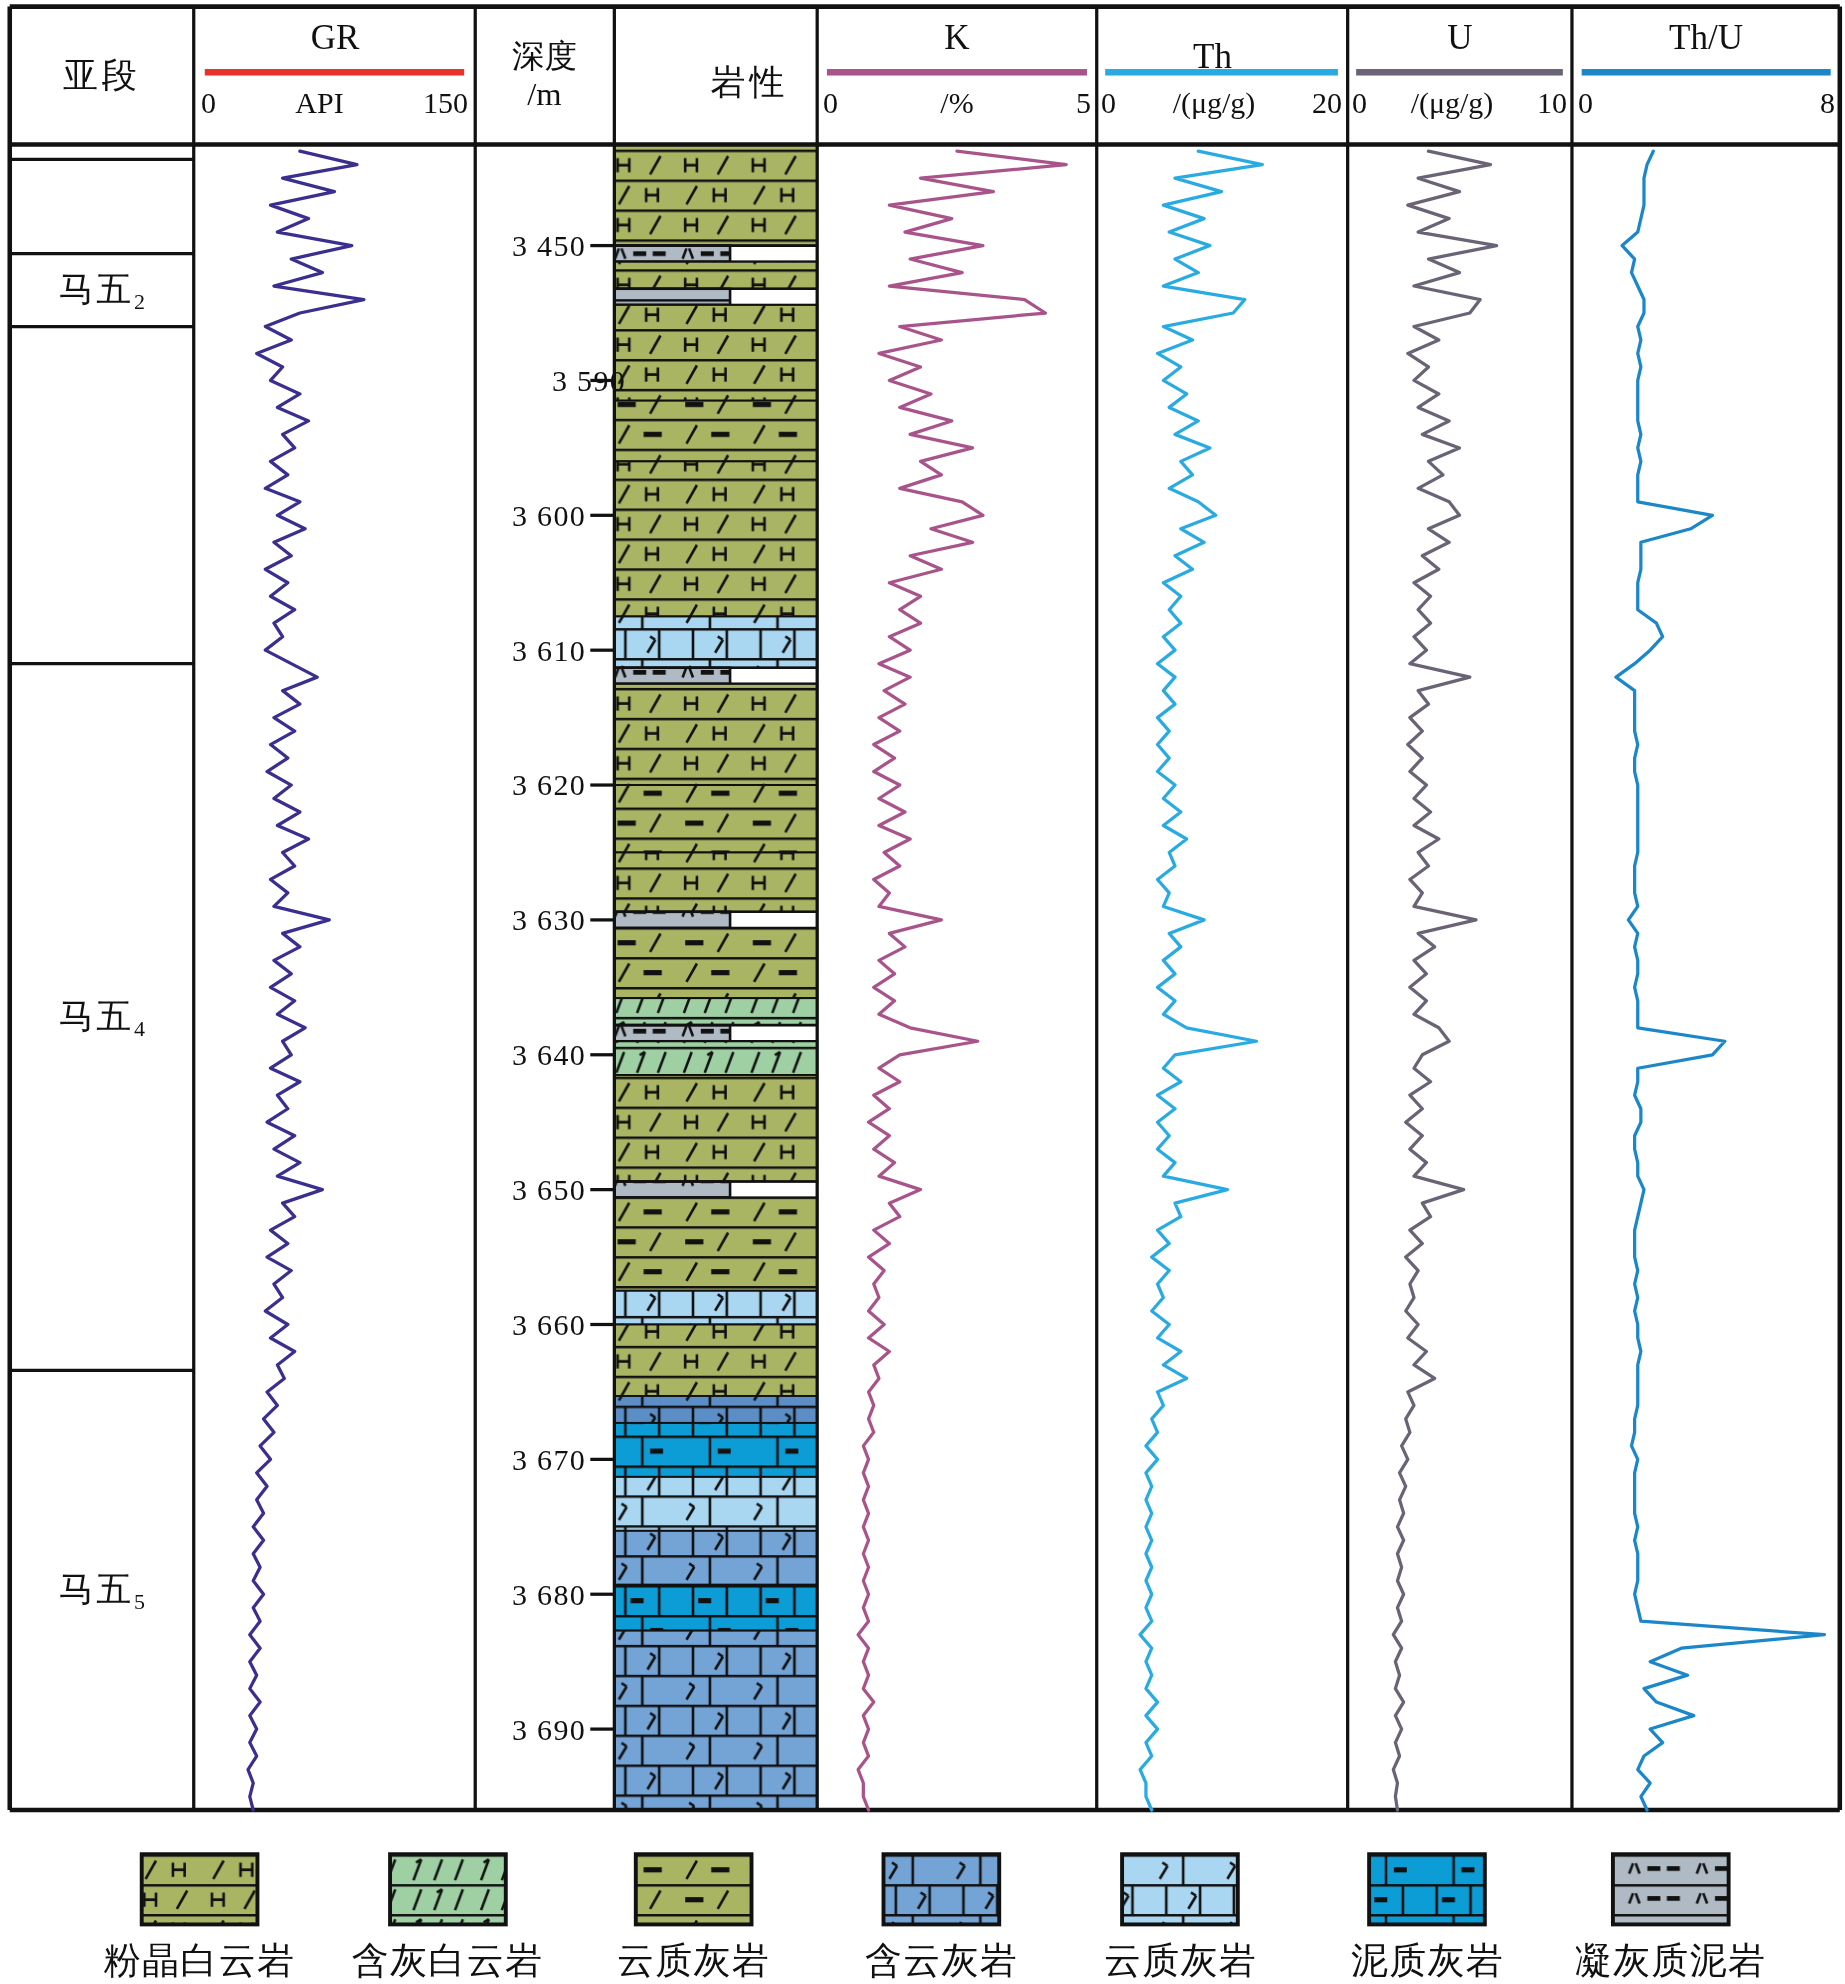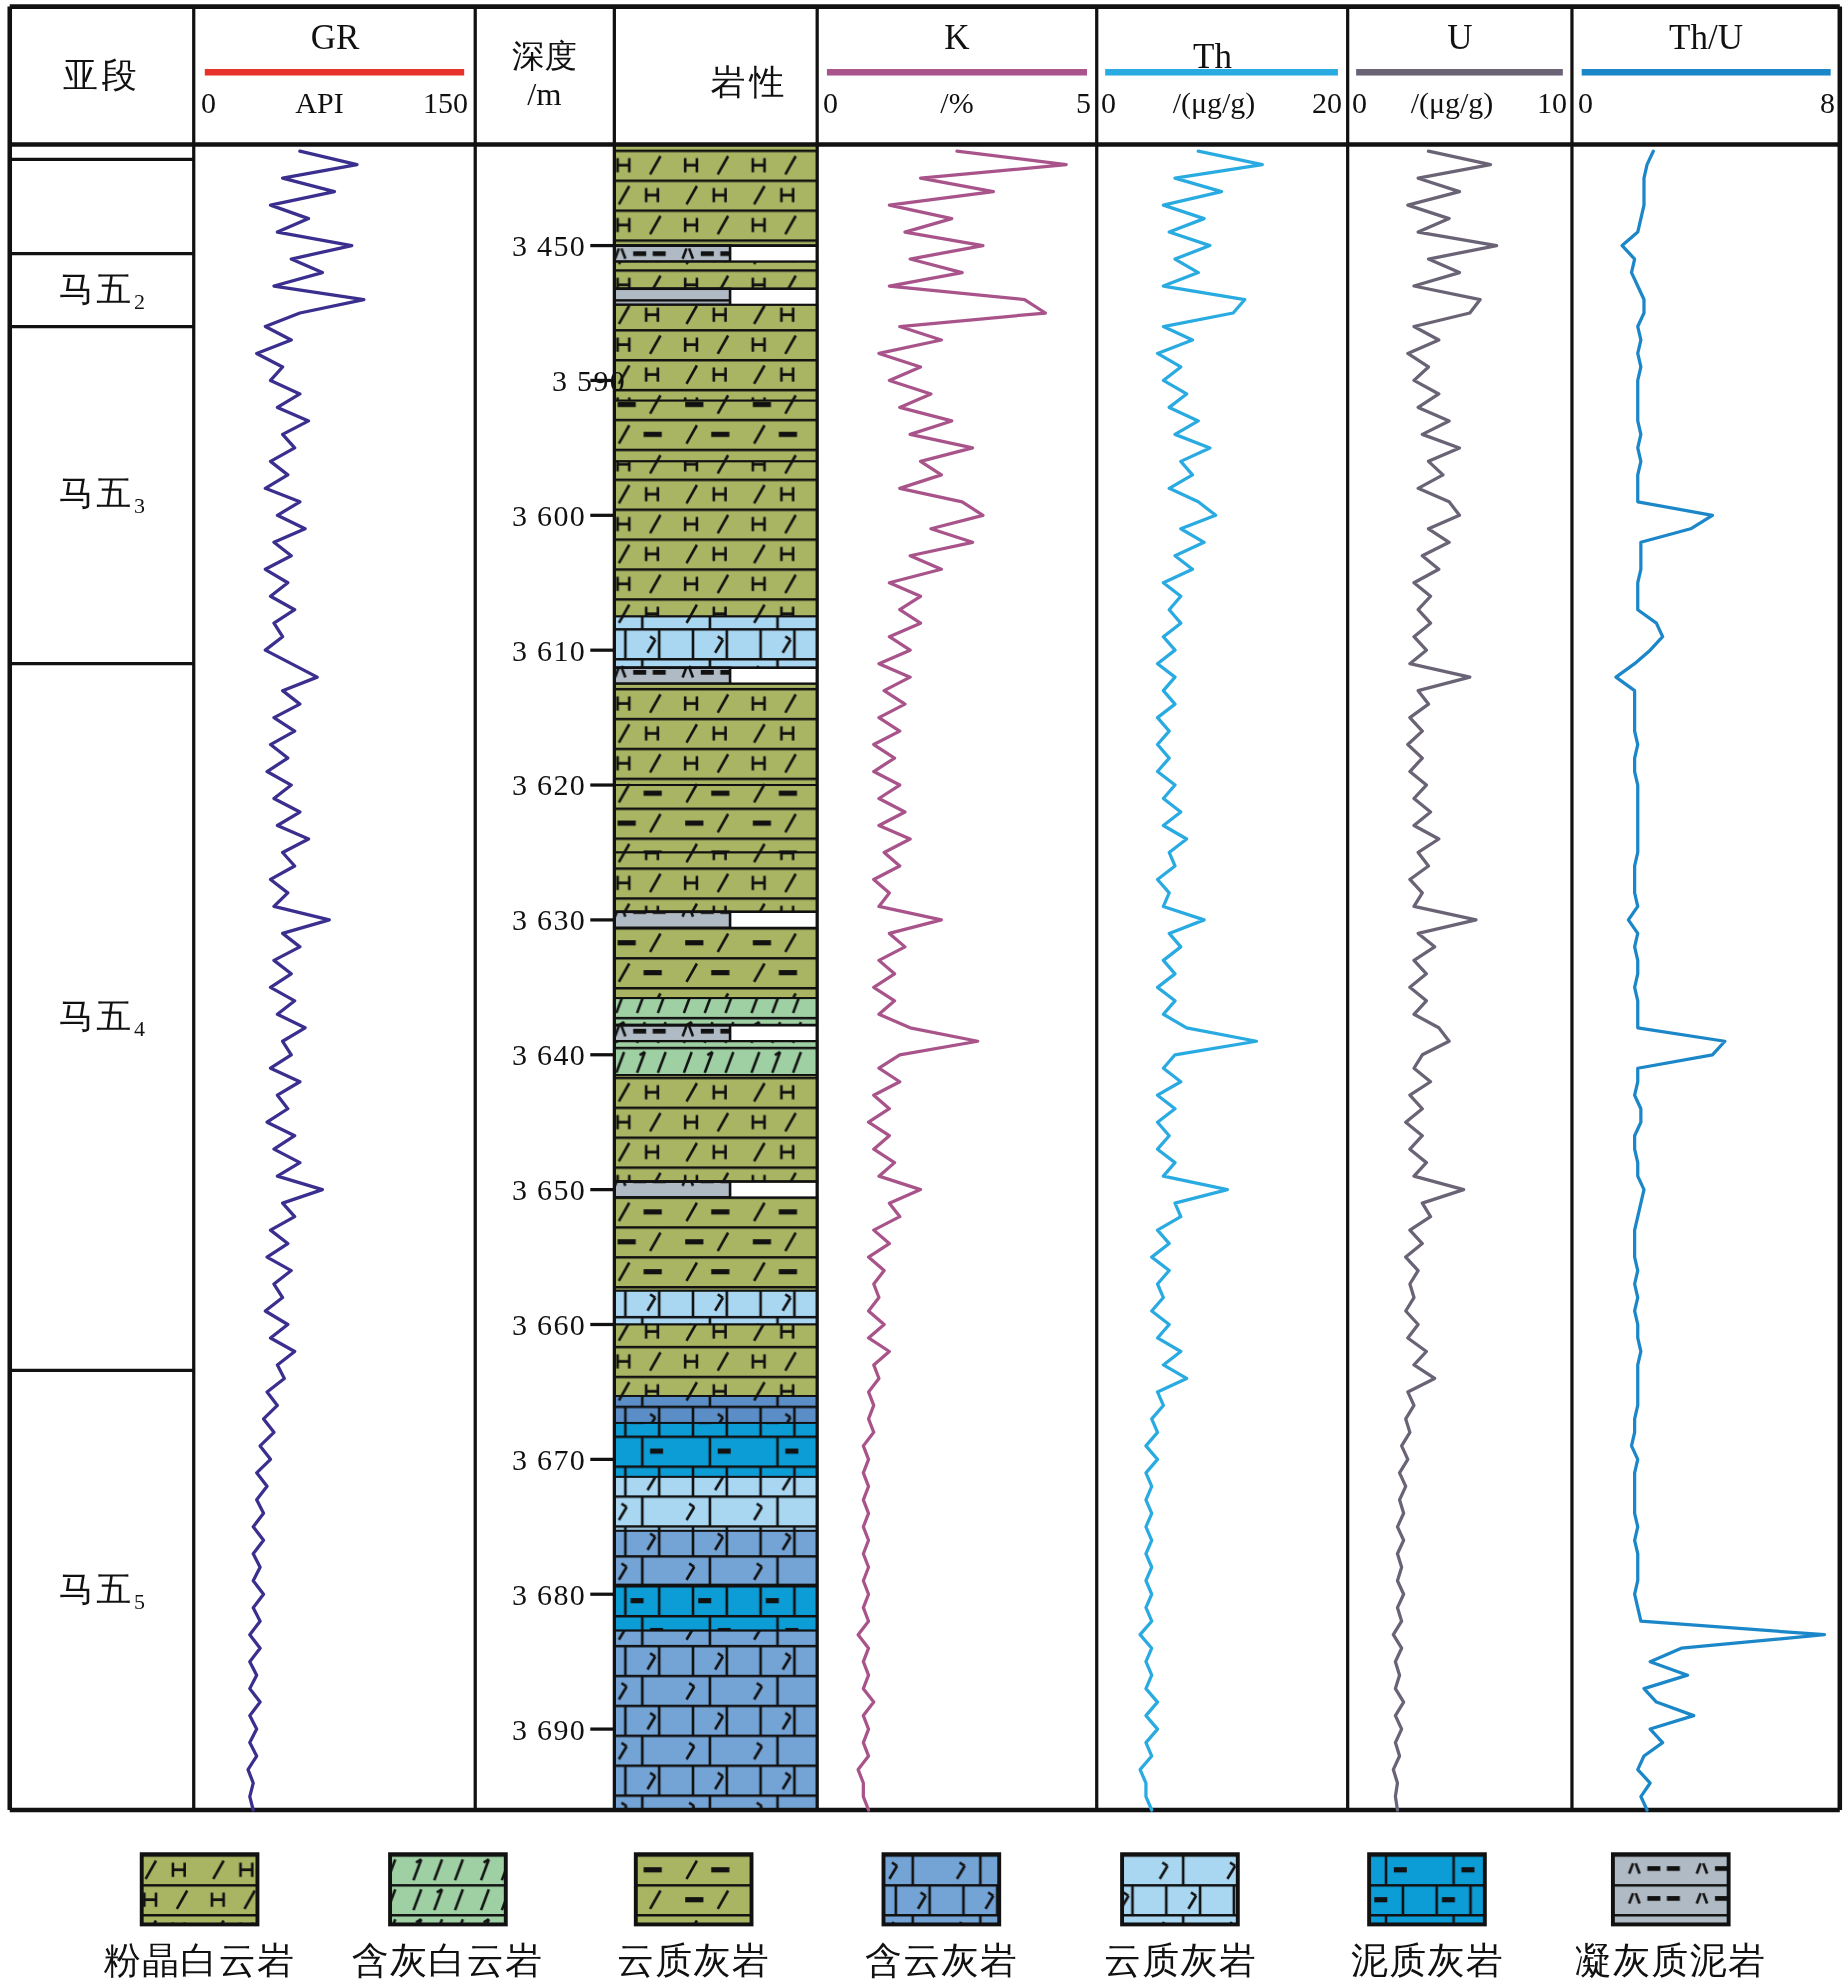--- a/index.html
+++ b/index.html
@@ -200,23 +200,20 @@
     <span>/m</span>
   </div>
 
   <div class="abs flexc hdr-cn" style="left:614px;top:13px;width:179px;height:138px;padding-left:46px;">
     <span>岩性</span>
   </div>
 
     <div class="abs member" style="left:9.8px;top:254px;width:184px;height:73px;">
       <span>马五<sub>2</sub></span>
     </div>
-    <div class="abs member" style="left:9.8px;top:326px;width:184px;height:337px;">
-      <span>马五<sub>3</sub></span>
-    </div>
     <div class="abs member" style="left:9.8px;top:664px;width:184px;height:707px;">
       <span>马五<sub>4</sub></span>
     </div>
     <div class="abs member" style="left:9.8px;top:1370px;width:184px;height:440px;">
       <span>马五<sub>5</sub></span>
     </div>
     <div class="abs depth-label" style="left:475px;top:226px;width:111px;height:39px;">3 450</div>
     <div class="abs depth-label" style="left:475px;top:361px;width:111px;height:39px;padding-left:40px;">3 590</div>
     <div class="abs depth-label" style="left:475px;top:496px;width:111px;height:39px;">3 600</div>
     <div class="abs depth-label" style="left:475px;top:631px;width:111px;height:39px;">3 610</div>

